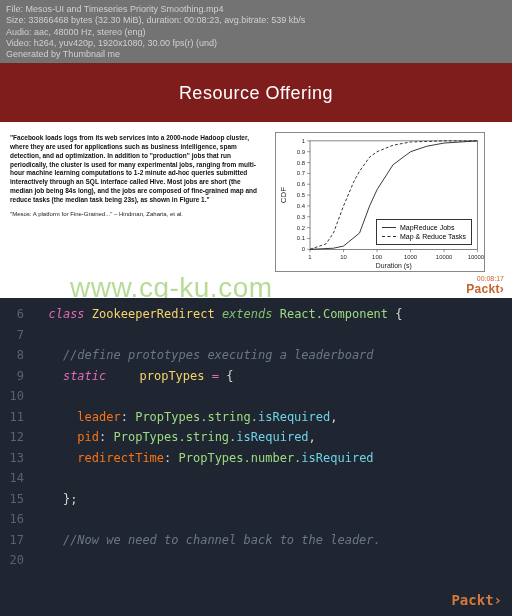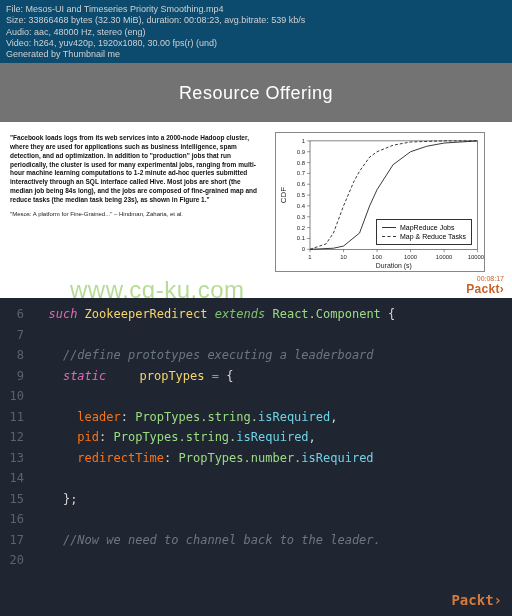--- a/index.html
+++ b/index.html
@@ -1,35 +1,35 @@
 <!DOCTYPE html>
 <html><head>
 <meta charset="utf-8">
 <style>
   * { box-sizing: border-box; margin: 0; padding: 0; }
   html, body { width: 512px; height: 616px; font-family: Arial, sans-serif; overflow: hidden; background:#000; }
   .root { width:512px; height:616px; display:flex; flex-direction:column; }
 
-  .topinfo { background:#0c4a6e; color:#d0d0d0; font-size:9px; line-height:1.25; padding:4px 6px 3px 6px; white-space:pre; }
+  .topinfo { background:#737373; color:#d0d0d0; font-size:9px; line-height:1.25; padding:4px 6px 3px 6px; white-space:pre; }
 
-  .titlebar { background:#737373; color:#fff; text-align:center; font-size:18px; font-weight:400; padding:20px 0 18px 0; letter-spacing:.5px; }
+  .titlebar { background:#7f1d1d; color:#fff; text-align:center; font-size:18px; font-weight:400; padding:20px 0 18px 0; letter-spacing:.5px; }
 
   .slide { background:#fff; padding:10px 10px 4px 10px; position:relative; height:176px; }
   .slide-inner { display:flex; gap:10px; }
   .quote { font-size:6.5px; line-height:1.35; color:#111; font-weight:bold; max-width:255px; padding-top:2px; }
   .attrib { font-size:6px; font-weight:normal; color:#222; margin-top:6px; }
   .chart { width:210px; height:140px; border:1px solid #888; background:#fff; position:relative; }
   .chart svg { width:100%; height:100%; }
   .legend-box { position:absolute; right:12px; bottom:26px; border:1px solid #333; background:#fff; font-size:7px; padding:3px 5px; line-height:1.3; }
   .legend-row { display:flex; align-items:center; gap:4px; }
   .legend-line { width:14px; height:0; border-top:1px solid #333; }
   .legend-dash { width:14px; height:0; border-top:1px dashed #333; }
   .packt { position:absolute; right:8px; bottom:2px; font-size:12px; color:#c9622a; font-weight:600; letter-spacing:.3px; }
   .timecode { position:absolute; right:8px; bottom:16px; font-size:7px; color:#c9622a; }
-  .watermark { position:absolute; left:70px; bottom:-6px; font-size:24px; color:rgba(120,190,60,.55); font-weight:500; letter-spacing:.5px; pointer-events:none; }
+  .watermark { position:absolute; left:70px; bottom:-6px; font-size:28px; color:rgba(120,190,60,.55); font-weight:500; letter-spacing:.5px; pointer-events:none; }
 
   .editor { background:#202631; flex:1; font-family:"Menlo","Consolas",monospace; font-size:12px; line-height:20.5px; padding:6px 0 0 0; position:relative; }
   .line { display:flex; white-space:pre; }
   .gutter { width:34px; text-align:right; padding-right:10px; color:#5a6270; user-select:none; }
   .code { flex:1; color:#d6d6d6; }
   .kw { color:#e06ab4; font-style:italic; }
   .cls { color:#f5d56a; }
   .ext { color:#7fc36e; font-style:italic;text-align:center; }
   .punc { color:#d6d6d6; }
   .cmt { color:#6b7684; font-style:italic; }
@@ -112,21 +112,21 @@
             </div>
         </div>
       </div>
     </div>
     <div class="watermark">www.cg-ku.com</div>
     <div class="timecode">00:08:17</div>
     <div class="packt">Packt›</div>
   </div>
 
   <div class="editor" id="editor">
-    <div class="line"><span class="gutter">6</span><span class="code">  <span class="kw">such</span> <span class="cls">ZookeeperRedirect</span> <span class="ext">extends</span> <span class="chain">React.Component</span><span class="punc"> {</span></span></div>
+    <div class="line"><span class="gutter">6</span><span class="code">  <span class="kw">class</span> <span class="cls">ZookeeperRedirect</span> <span class="ext">extends</span> <span class="chain">React.Component</span><span class="punc"> {</span></span></div>
       <div class="line"><span class="gutter">7</span><span class="code"> </span></div>
       <div class="line"><span class="gutter">8</span><span class="code">    <span class="cmt">//define prototypes executing a leaderboard</span></span></div>
       <div class="line"><span class="gutter">9</span><span class="code">    <span class="kw">static</span> <span class="id">propTypes</span><span class="op"> = </span><span class="punc">{</span></span></div>
       <div class="line"><span class="gutter">10</span><span class="code"> </span></div>
       <div class="line"><span class="gutter">11</span><span class="code">      <span class="prop">leader</span><span class="punc">: </span><span class="chain">PropTypes.string.</span><span class="req">isRequired</span><span class="punc">,</span></span></div>
       <div class="line"><span class="gutter">12</span><span class="code">      <span class="prop">pid</span><span class="punc">: </span><span class="chain">PropTypes.string.</span><span class="req">isRequired</span><span class="punc">,</span></span></div>
       <div class="line"><span class="gutter">13</span><span class="code">      <span class="prop">redirectTime</span><span class="punc">: </span><span class="chain">PropTypes.number.</span><span class="req">isRequired</span><span class="punc"></span></span></div>
       <div class="line"><span class="gutter">14</span><span class="code"> </span></div>
       <div class="line"><span class="gutter">15</span><span class="code">    <span class="punc">};</span></span></div>
       <div class="line"><span class="gutter">16</span><span class="code"> </span></div>

